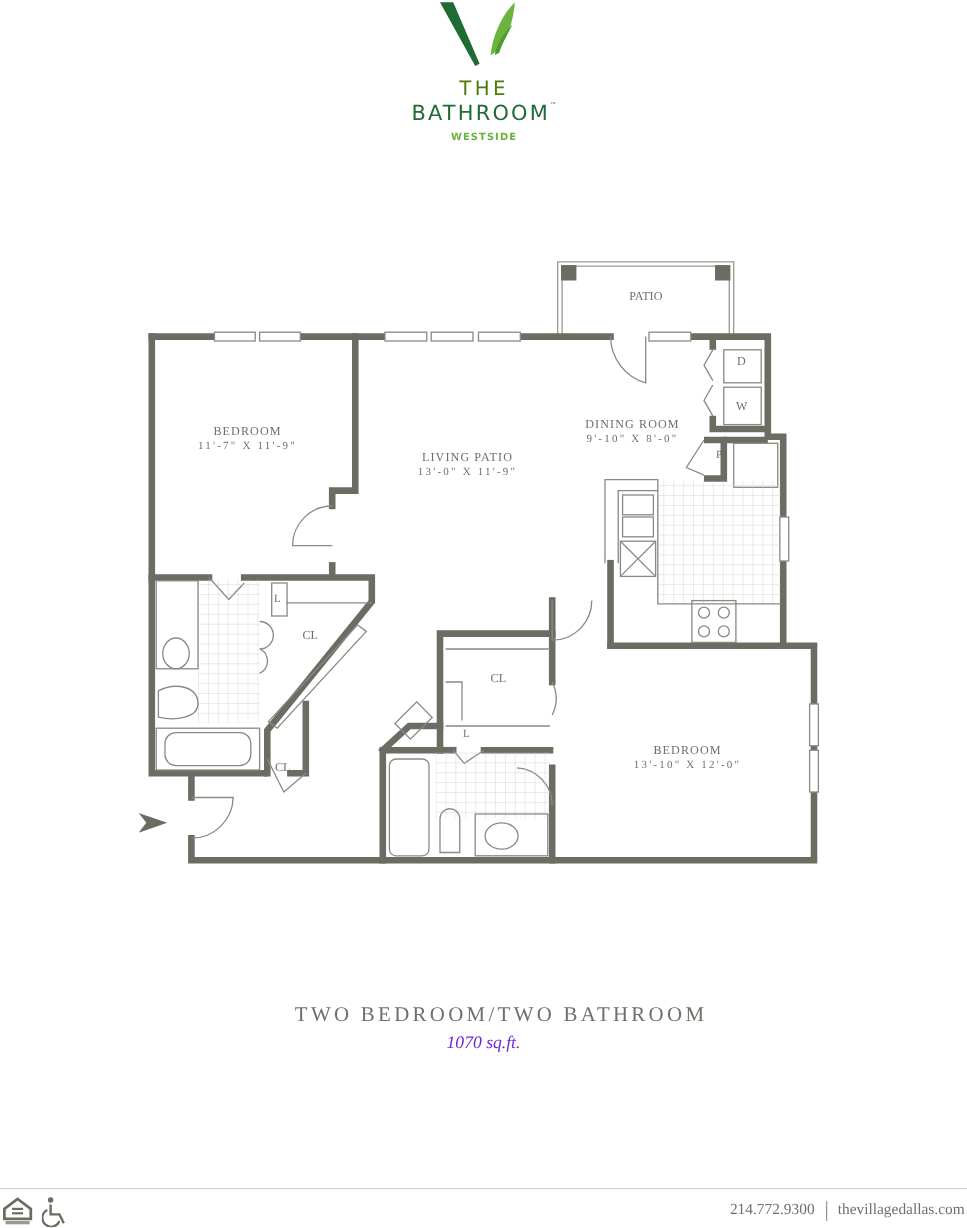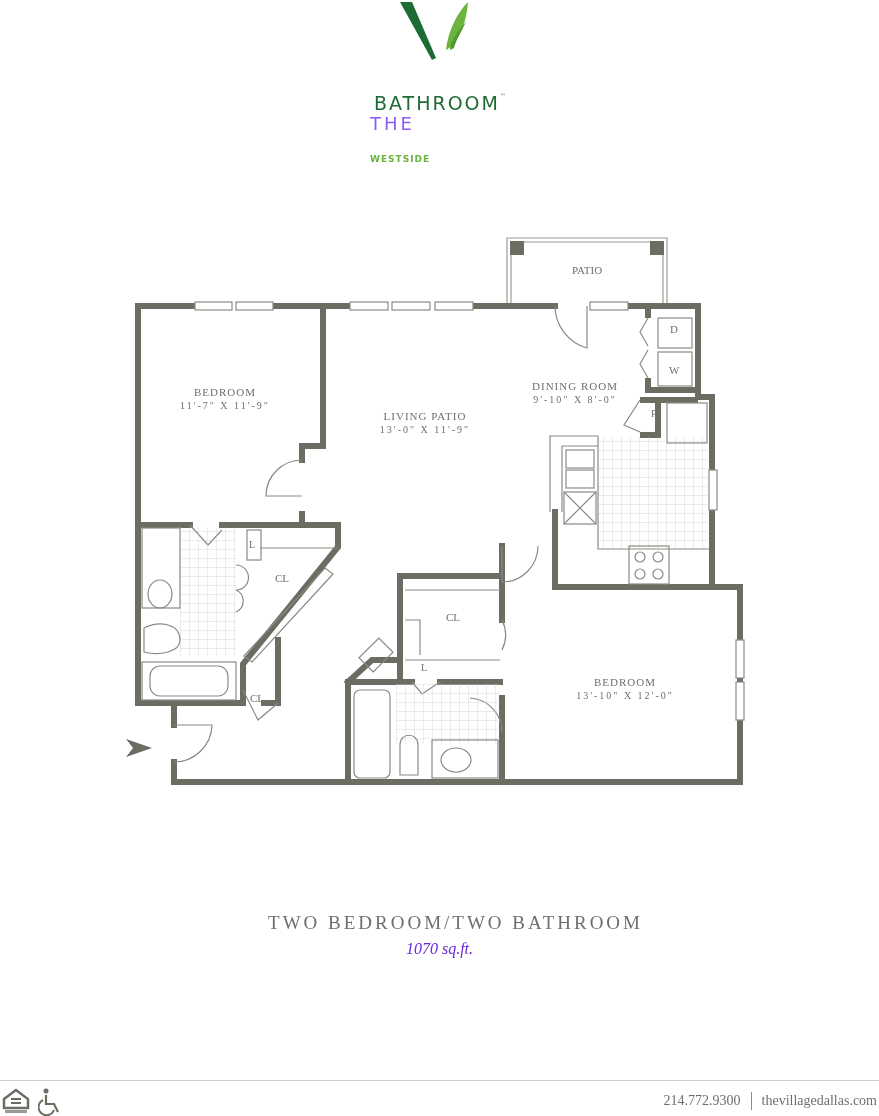--- a/index.html
+++ b/index.html
@@ -1,22 +1,22 @@
 <!DOCTYPE html>
 <html><head>
 <meta charset="utf-8">
 <style>
   html, body { margin:0; padding:0; background:#ffffff; }
   body { width:879px; height:1116px; position:relative; overflow:hidden; font-family:"Liberation Serif", serif; }
   .logo { position:absolute; left:370px; top:0; width:140px; height:140px; }
   .logo-mark { position:absolute; left:0; top:0; }
-  .logo-the { position:absolute; left:0; width:140px; top:70px; font-family:"DejaVu Sans", sans-serif; font-size:18px; letter-spacing:3px; color:#8b5cf6; font-weight:normal;margin-top:43px; }
+  .logo-the { position:absolute; left:0; width:140px; top:70px; text-align:center; font-family:"DejaVu Sans", sans-serif; font-size:18px; letter-spacing:3px; color:#4d7c0f; font-weight:normal; }
   .logo-village { position:absolute; left:0; width:140px; top:92px; text-align:center; font-family:"DejaVu Sans", sans-serif; font-size:19px; letter-spacing:2px; color:#1e6b34; }
   .logo-tm { font-size:6px; vertical-align:top; letter-spacing:0; }
-  .logo-westside { position:absolute; left:0; width:140px; top:120px; font-family:"DejaVu Sans", sans-serif; font-weight:bold; font-size:9px; letter-spacing:1px; color:#6cb33f;margin-top:34px; }
+  .logo-westside { position:absolute; left:0; width:140px; top:120px; text-align:center; font-family:"DejaVu Sans", sans-serif; font-weight:bold; font-size:9px; letter-spacing:1px; color:#6cb33f; }
   .plan { position:absolute; left:0; top:0; }
   .room-label { position:absolute; text-align:center; color:#6f6f6a; font-family:"Liberation Serif", serif; letter-spacing:1px; white-space:nowrap; }
   .room-label .name { font-size:11px; display:block; }
   .room-label .dims { font-size:10px; display:block; letter-spacing:2px; margin-top:2px; }
   .small-label { position:absolute; color:#6f6f6a; font-size:11px; font-family:Liberation Serif, serif; }
   .plan-title { position:absolute; left:16px; width:879px; top:912px; text-align:center; font-size:19px; letter-spacing:3px; color:#6f6f6a; }
   .plan-area { position:absolute; left:0; width:879px; top:940px; text-align:center; font-size:16px; font-style:italic; color:#6d28d9; }
   .footer-rule { position:absolute; left:0; width:879px; top:1080px; height:1px; background:#cfcfcf; }
   .footer-icons { position:absolute; left:2px; top:1088px; display:flex; gap:8px; }
   .footer-contact { position:absolute; right:2px; top:1092px; font-size:14px; color:#6f6f6a; display:flex; align-items:center; gap:10px; }

